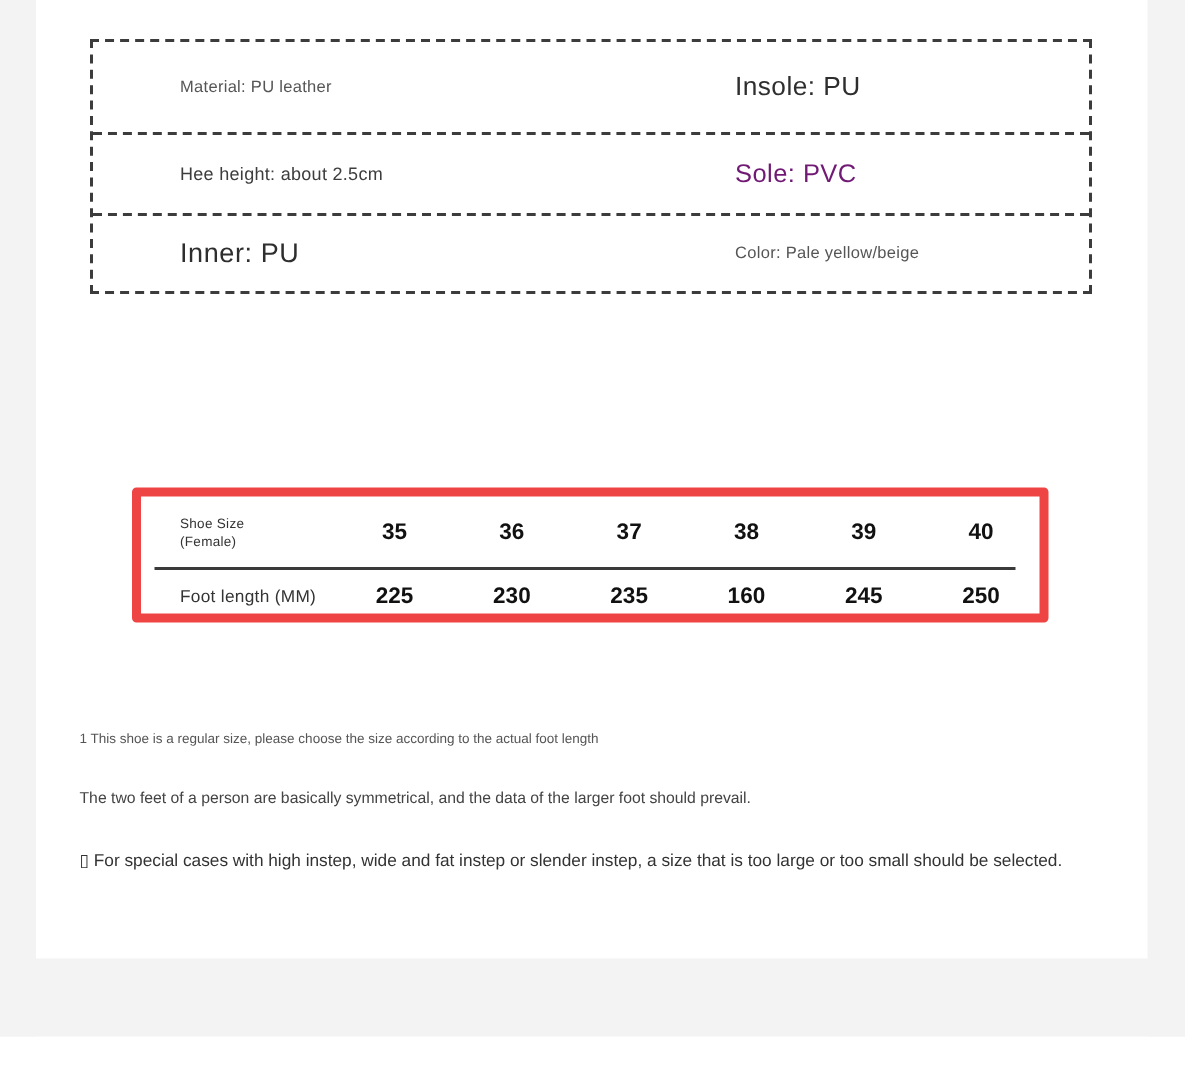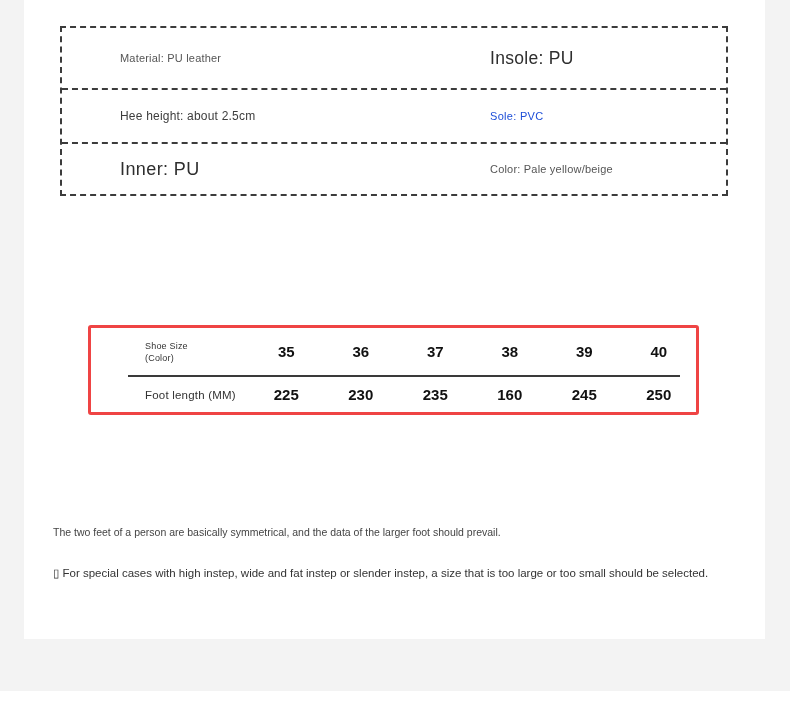--- a/index.html
+++ b/index.html
@@ -17,26 +17,26 @@
   .spec-row + .spec-row { border-top:2px dashed #3c3c3c; }
   .row-material { height:60px; }
   .row-heel     { height:54px; }
   .row-inner    { height:52px; }
   .row-brand    { height:55px; display:flex; align-items:center; justify-content:center; }
   .cell-left  { position:absolute; left:58px;  top:50%; transform:translateY(-50%); white-space:nowrap; }
   .cell-right { position:absolute; left:428px; top:50%; transform:translateY(-50%); white-space:nowrap; }
   .txt-sm   { font-size:11px;   color:#555555; letter-spacing:0.2px; }
   .txt-sm2  { font-size:12px;   color:#3d3d3d; letter-spacing:0.2px; }
   .txt-lg   { font-size:17.5px; color:#2e2e2e; letter-spacing:0.3px; }
-  .txt-lg2  { font-size:11px; color:#1d4ed8; letter-spacing:0.3px; }
+  .txt-lg2  { font-size:17px; color:#701a75; letter-spacing:0.3px; }
   .txt-lg3  { font-size:18px;   color:#2e2e2e; letter-spacing:0.4px;text-align:right; }
   .brand-logo { font-size:27px; font-weight:700; color:#4a4a4a; letter-spacing:1px; font-family:"DejaVu Sans", sans-serif; transform:scaleY(0.96); }
 
   
-  .size-table { position:absolute; left:88px; top:325px; width:611px; height:90px; border:3px solid #ef4444; border-radius:3px; background:#ffffff;padding-left:28px; }
+  .size-table { position:absolute; left:88px; top:325px; width:611px; height:90px; border:6px solid #ef4444; border-radius:3px; background:#ffffff; }
   .size-row { display:flex; align-items:center; }
   .size-row-header { height:47px; }
   .size-row-data   { height:35px; }
   .size-divider { height:2px; background:#3a3a3a; margin-left:9px; margin-right:16px; }
   .label-cell { width:130px; padding-left:26px; color:#333333; }
   .label-line { font-size:9px; line-height:12px; letter-spacing:0.2px; }
   .label-foot { font-size:11.5px; letter-spacing:0.2px; }
   .num-cell { flex:1; text-align:center; font-weight:700; font-size:15px; color:#111111; font-family:Liberation Sans, sans-serif; }
 
   
@@ -66,37 +66,38 @@
     <div class="spec-row row-inner">
       <span class="cell-left txt-lg3">Inner: PU</span>
       <span class="cell-right txt-sm">Color: Pale yellow/beige</span>
     </div>
   </div>
 
   <div class="size-table">
     <div class="size-row size-row-header">
       <div class="label-cell">
         <div class="label-line">Shoe Size</div>
-        <div class="label-line">(Color)</div>
+        <div class="label-line">(Female)</div>
       </div>
       <div class="num-cell">35</div>
       <div class="num-cell">36</div>
       <div class="num-cell">37</div>
       <div class="num-cell">38</div>
       <div class="num-cell">39</div>
       <div class="num-cell">40</div>
     </div>
     <div class="size-divider"></div>
     <div class="size-row size-row-data">
       <div class="label-cell label-foot">Foot length (MM)</div>
       <div class="num-cell">225</div>
       <div class="num-cell">230</div>
       <div class="num-cell">235</div>
       <div class="num-cell">160</div>
       <div class="num-cell">245</div>
       <div class="num-cell">250</div>
     </div>
   </div>
 
+  <div class="note note-1">1 This shoe is a regular size, please choose the size according to the actual foot length</div>
   <div class="note note-3">▯ For special cases with high instep, wide and fat instep or slender instep, a size that is too large or too small should be selected.</div>
   <div class="note note-2">The two feet of a person are basically symmetrical, and the data of the larger foot should prevail.</div>
 
 </div>
 
 </body></html>

